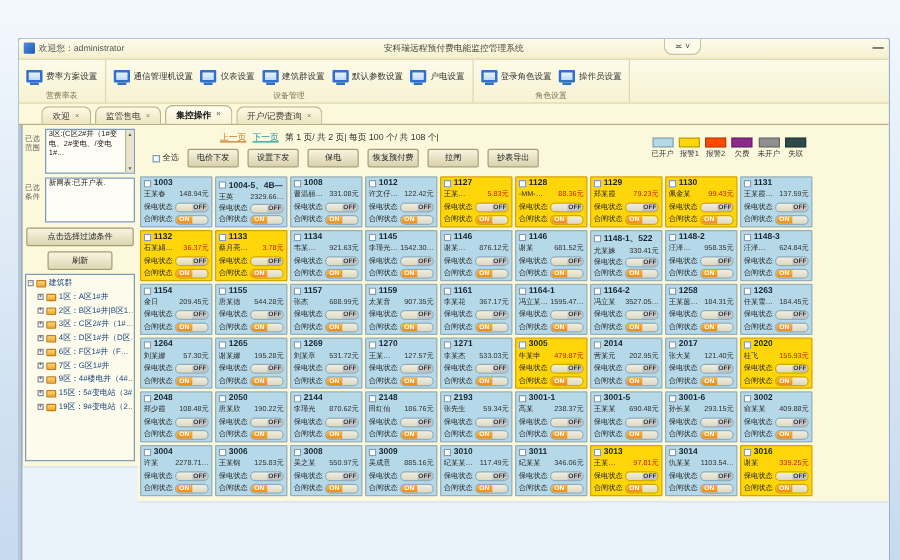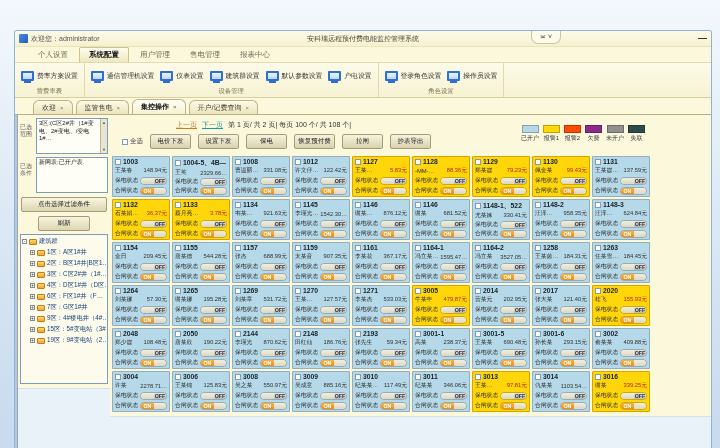--- a/index.html
+++ b/index.html
@@ -98,27 +98,20 @@
     <div class="titlebar">
       <div class="appicon"></div>
       <span class="welcome">欢迎您：administrator</span>
       <div class="apptitle">安科瑞远程预付费电能监控管理系统</div>
       <div class="ribbon-toggle">
         <span>≍  ˅</span>
       </div>
       <span class="min-btn">—</span>
     </div>
 
-    <div class="menubar">
-        <span class="menu-item">个人设置</span>
-        <span class="menu-item active">系统配置</span>
-        <span class="menu-item">用户管理</span>
-        <span class="menu-item">售电管理</span>
-        <span class="menu-item">报表中心</span>
-      </div>
 
     <div class="ribbon">
         <div class="ribbon-group">
           <div class="rg-buttons">
             <div class="rbtn">
               <span class="mon"></span>
               <span class="rbtn-label">费率方案设置</span>
             </div>
           </div>
           <div class="rg-label">营费率表</div>

